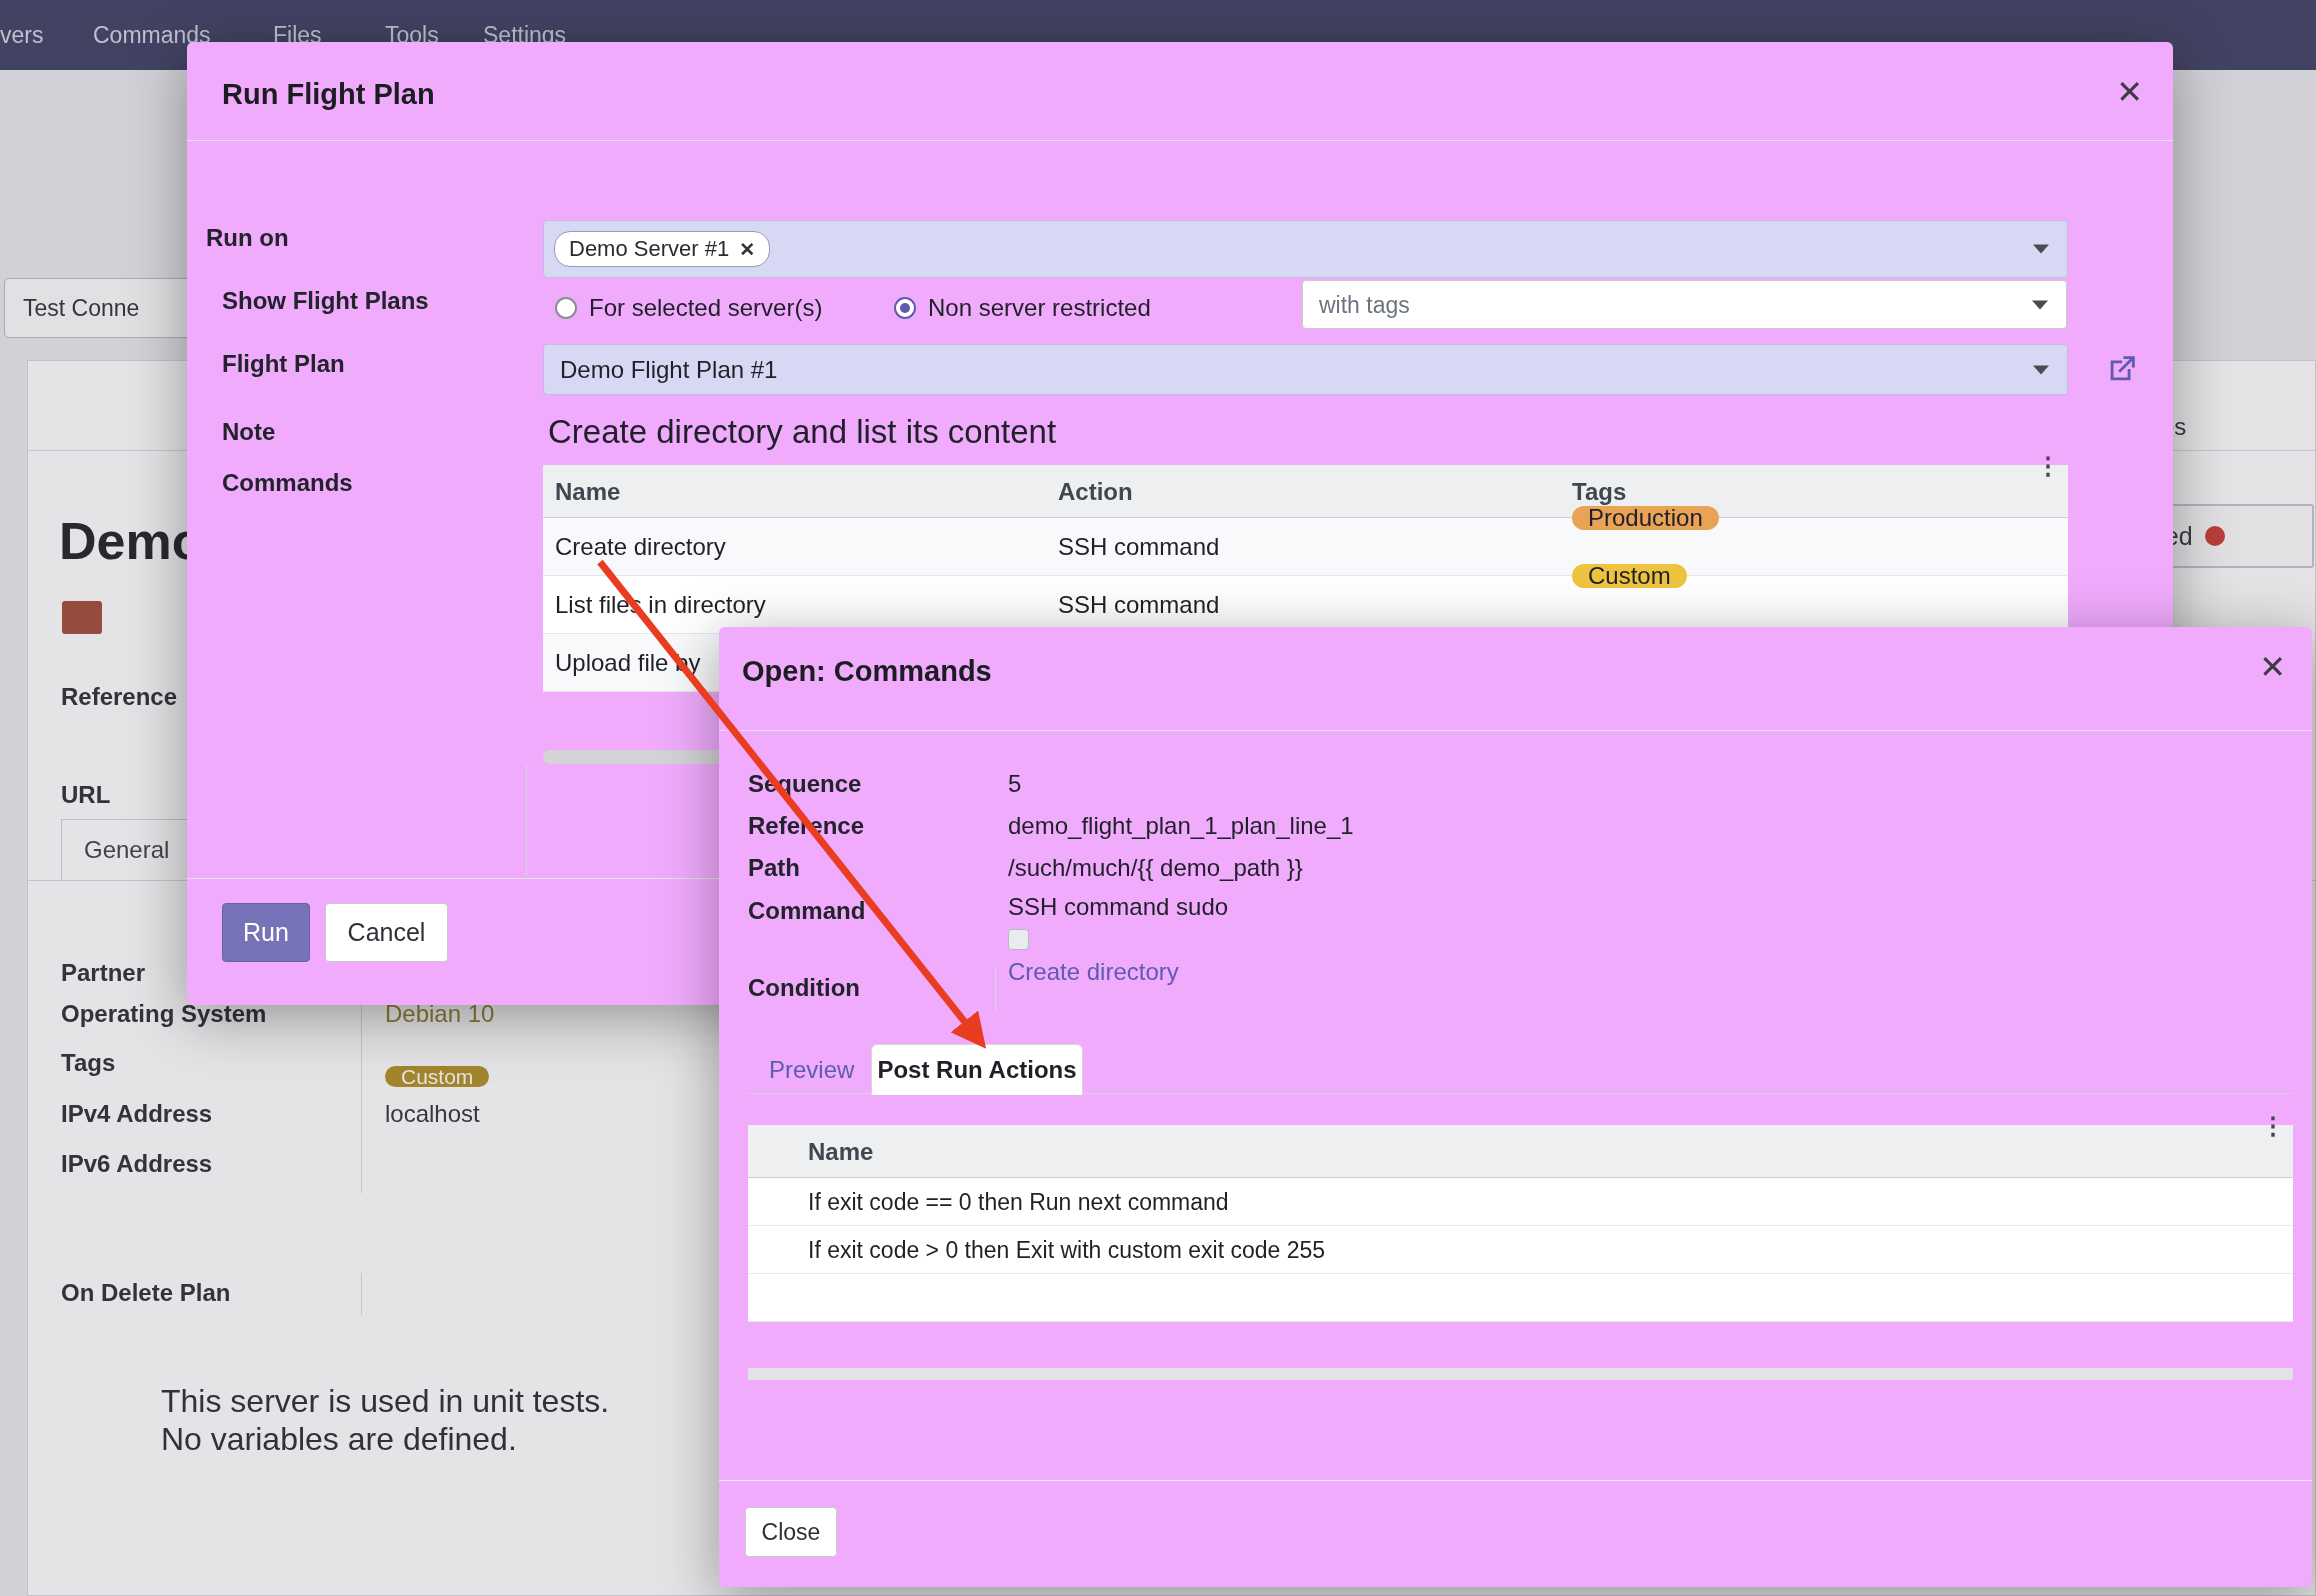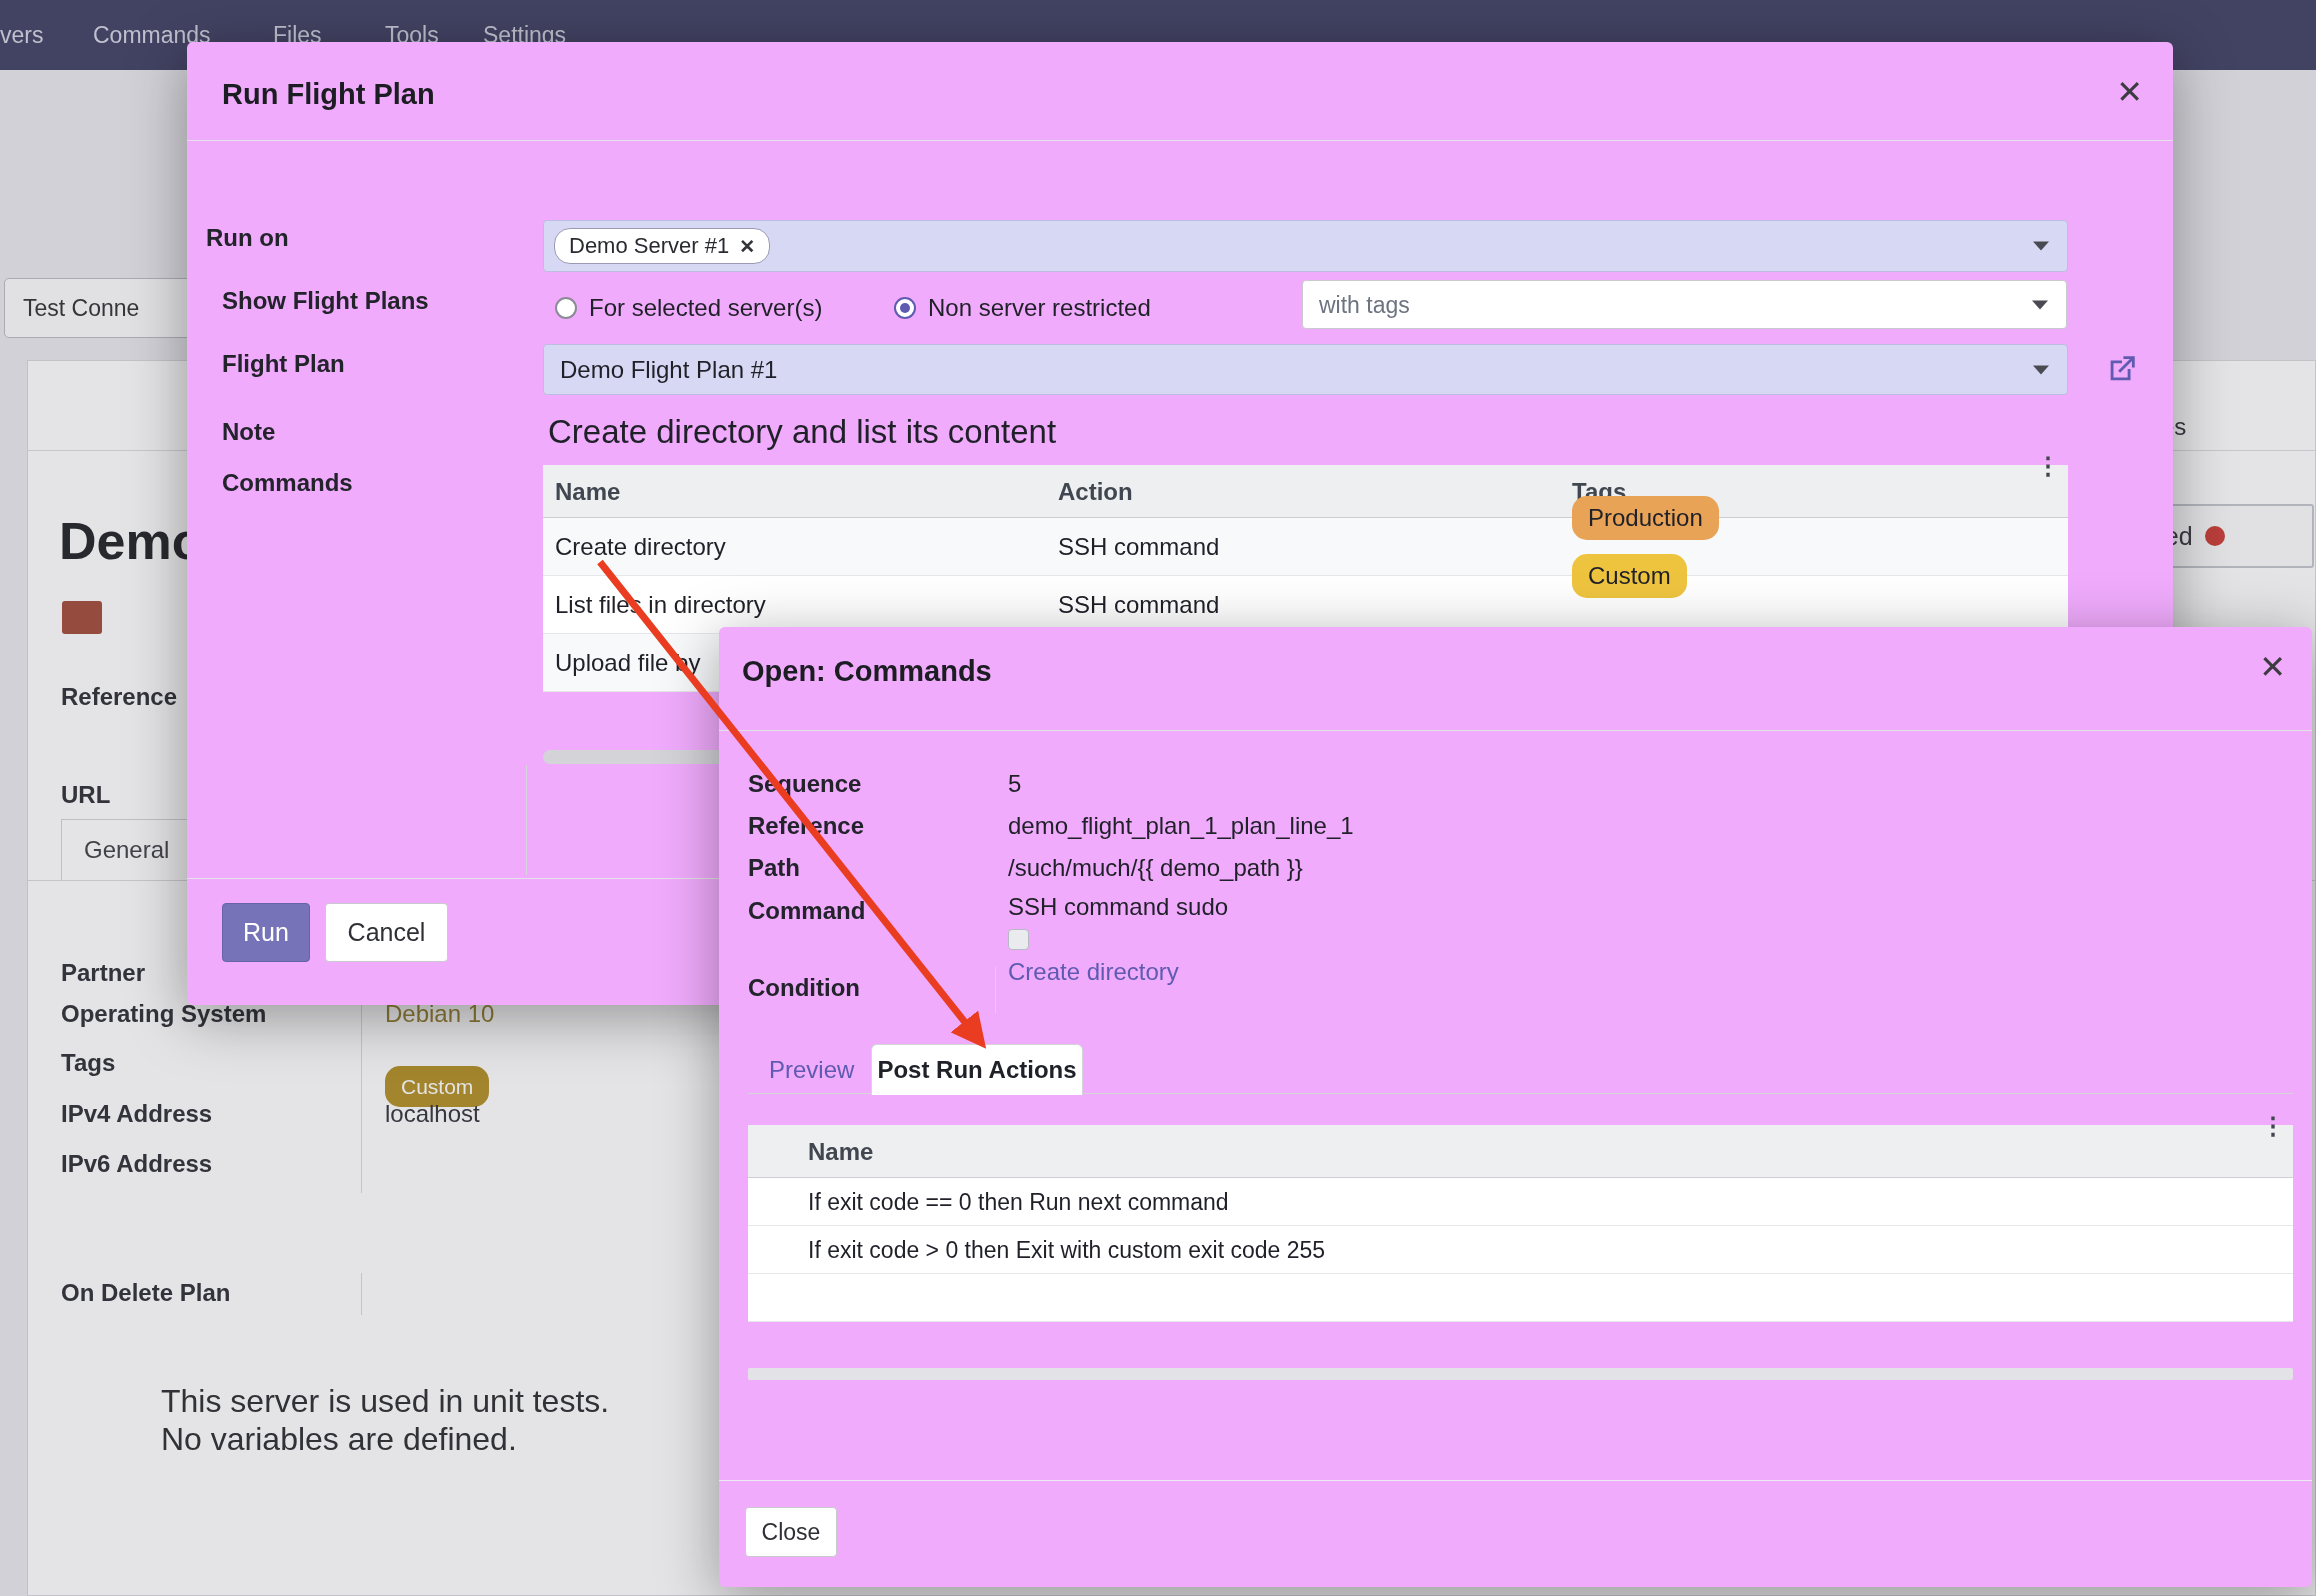--- a/index.html
+++ b/index.html
@@ -20,21 +20,21 @@
     font-size:23px; color:#2f2f33; text-align:left; padding-left:18px;
     font-family:"Liberation Sans", sans-serif; white-space:nowrap; overflow:hidden;
   }
   .sheet { position:absolute; left:27px; top:360px; width:2289px; height:1236px; background:#ffffff; border:1px solid #d7d7dc; }
   .sheet-header { position:absolute; left:0; top:0; width:100%; height:90px; border-bottom:1px solid #dcdce1; }
   .big-heading { position:absolute; font-size:52px; font-weight:700; color:#1f2025; white-space:nowrap; }
   .swatch { position:absolute; width:40px; height:33px; border-radius:3px; }
   .bg-label { position:absolute; font-size:24px; font-weight:700; color:#2c2d34; white-space:nowrap; }
   .bg-value { position:absolute; font-size:24px; color:#303138; white-space:nowrap; }
   .bg-link { color:#96802e; }
-  .pill { display:inline-block; border-radius:15px; color:#fff; font-size:21px; padding:10px 16px; line-height:1; white-space:nowrap; }
+  .pill { display:inline-block; border-radius:15px; color:#fff; font-size:21px; padding:0 16px; line-height:1; white-space:nowrap; }
   .pill-dim { background:#b28e23; }
   .pill-production { background:#e8a357; }
   .pill-custom { background:#eec43f; }
   .gen-tab { position:absolute; background:#fff; border:1px solid #d2d3d8; border-bottom:none; font-size:24px; color:#3f4046; line-height:60px; padding-left:22px; cursor:pointer; }
   .tab-underline-bg { position:absolute; left:0; width:100%; border-bottom:1px solid #d8d8dd; }
   .vdiv { position:absolute; border-left:1px solid #d8d8dc; width:0; }
   .status-box { position:absolute; display:flex; align-items:center; gap:12px; padding-left:14px;
     background:#fcfcfd; border:2px solid #c3c6cc; border-radius:3px; font-size:25px; color:#35353b; cursor:pointer; }
   .dot { width:20px; height:20px; border-radius:50%; background:#cc3a33; flex:0 0 auto; }
   .bg-note { position:absolute; font-size:32px; color:#2a2b30; white-space:nowrap; }
@@ -150,21 +150,21 @@
   </div>
 
   <div class="backdrop"></div>
 
   <section class="modal run-modal">
     <div class="modal-title" style="left:35px; top:36px;">Run Flight Plan</div>
     <div class="modal-close" style="right:30px; top:34px;">✕</div>
     <div class="hline" style="top:98px;"></div>
 
     <div class="m-label" style="left:19px; top:180px;">Run on</div>
-    <div class="field-lavender" style="left:356px; top:178px; width:1525px; height:52px;">
+    <div class="field-lavender" style="left:356px; top:178px; width:1525px; height:58px;">
       <span class="chip">
         <span>Demo Server #1</span>
         <span class="chip-x">✕</span>
       </span>
       <span class="caret"></span>
     </div>
 
     <div class="m-label" style="left:35px; top:243px;">Show Flight Plans</div>
     <span class="radio" style="left:368px; top:255px;"></span>
     <span class="radio-label" style="left:402px; top:250px;">For selected server(s)</span>

